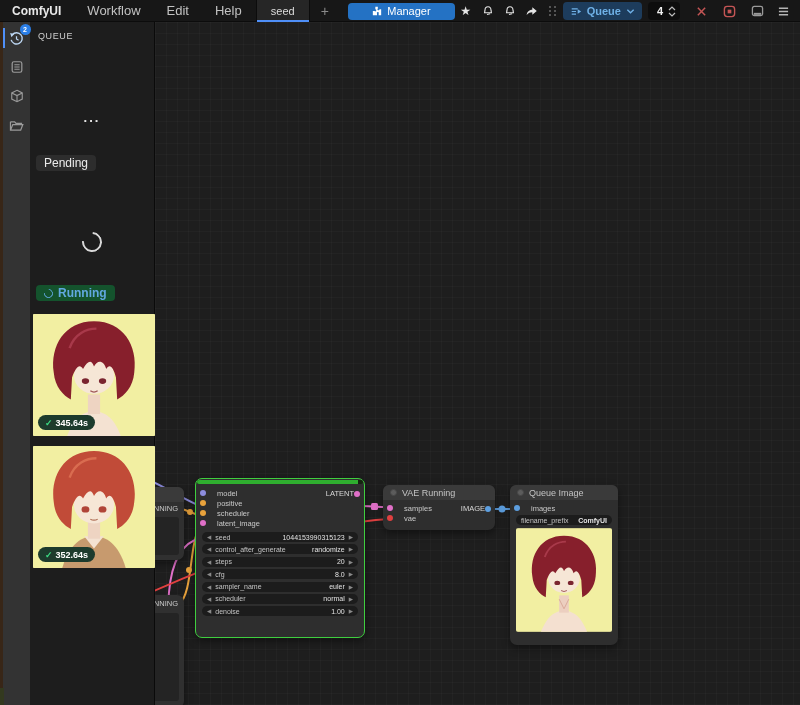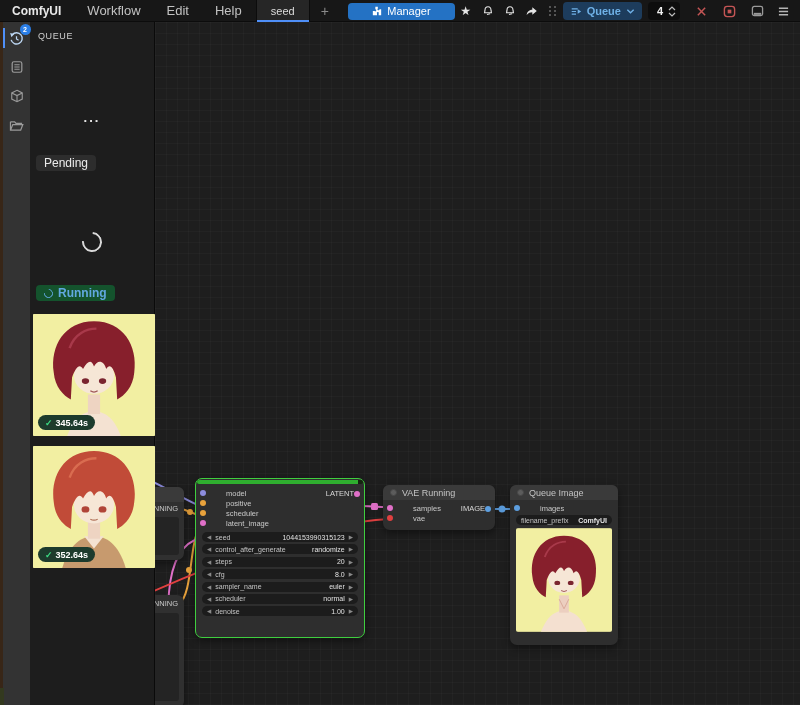--- a/index.html
+++ b/index.html
@@ -90,21 +90,21 @@
       linear-gradient(90deg, rgba(255,255,255,0.022) 1px, transparent 1px);
     background-size:11px 11px; z-index:10; }
   .links { position:absolute; left:0; top:0; width:645px; height:683px; z-index:1; }
   .node { position:absolute; background:#2e2e2e; border-radius:7px; z-index:2;
     box-shadow:0 3px 8px rgba(0,0,0,0.45); font-size:8px; color:#c8c8c8; }
   .node-header { height:15px; background:#3a3a3a; border-radius:6px 6px 0 0;
     display:flex; align-items:center; padding:0 7px; gap:5px; font-size:9px;
     color:#c4c4c4; }
   .collapse-dot { width:7px; height:7px; border-radius:50%; background:#5c5c5c;
     border:1px solid #474747; flex:0 0 auto; }
-  .io-row { display:flex; align-items:center; height:10px; padding-left:4px; gap:20px;
+  .io-row { display:flex; align-items:center; height:10px; padding-left:4px; gap:11px;
     font-size:7.5px; color:#c9c9c9; }
   .port { width:6px; height:6px; border-radius:50%; flex:0 0 auto; }
   .p-model { background:#8d8dde; } .p-cond { background:#e8a23c; }
   .p-latent { background:#e070c8; } .p-vae { background:#e04040; }
   .p-image { background:#5d9fe0; }
   .out-abs { position:absolute; display:flex; align-items:center; 
     font-size:7.5px; color:#d8d8d8; }
   .widgetpill { display:flex; align-items:center; justify-content:space-between;
     background:#1c1c1c; border-radius:5px; height:10px; margin:0 6px 2.4px;
     padding:0 5px; font-size:7px; color:#c4c4c4; }

